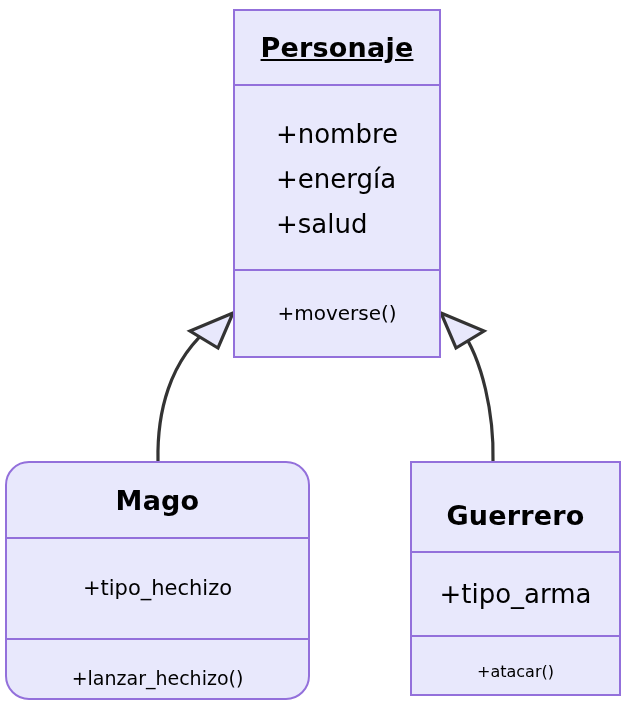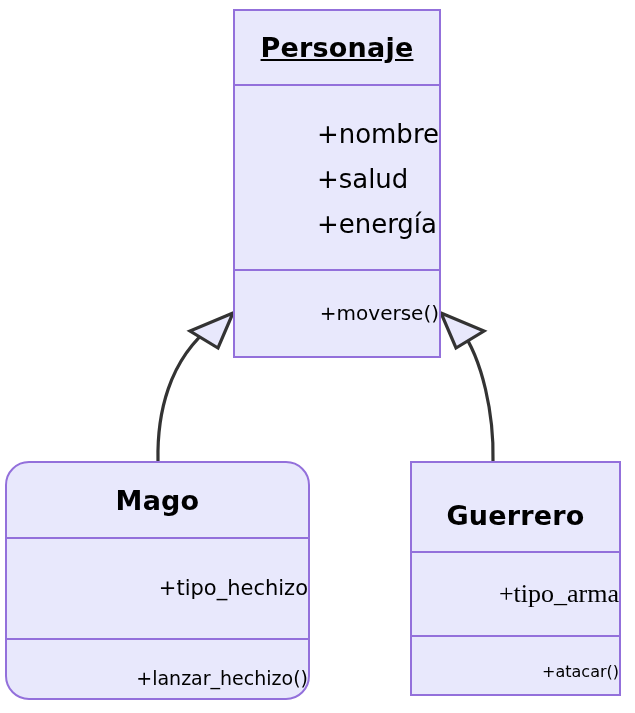--- a/index.html
+++ b/index.html
@@ -34,21 +34,21 @@
   .uml-section.divided {
     border-top: 2px solid #9370db;
   }
   .uml-title {
     justify-content: center;
     font-weight: bold;
     color: #000000;
     letter-spacing: 0.2px;
   }
   .uml-member {
-    justify-content: flex-end;
+    justify-content: center;
     color: #000000;
   }
   .member-line {
     display: block;
     line-height: 1.32;
     white-space: nowrap;
   }
   .uml-attrs-stack {
     display: block;
     padding-top: 14px;
@@ -101,21 +101,20 @@
     height: 235px;
   }
   #class-guerrero .uml-title {
     height: 72px;
     font-size: 27px;
     margin-top: 16px;
   }
   #class-guerrero .uml-attributes {
     height: 84px;
     font-size: 26px;
-    font-family: Liberation Serif, serif;
   }
   #class-guerrero .uml-methods {
     height: 71px;
     font-size: 16px;
   }
   #connector-layer {
     position: absolute;
     left: 0;
     top: 0;
     width: 635px;
@@ -140,22 +139,22 @@
     </g>
   </svg>
 
   <div class="uml-class" id="class-personaje">
     <div class="uml-section uml-title">
       <span>Personaje</span>
     </div>
     <div class="uml-section divided uml-member uml-attributes">
       <div class="uml-attrs-stack">
         <span class="member-line">+nombre</span>
+        <span class="member-line">+energía</span>
         <span class="member-line">+salud</span>
-        <span class="member-line">+energía</span>
       </div>
     </div>
     <div class="uml-section divided uml-member uml-methods">
       <span class="member-line">+moverse()</span>
     </div>
   </div>
 
   <div class="uml-class" id="class-mago">
     <div class="uml-section uml-title">
       <span>Mago</span>

